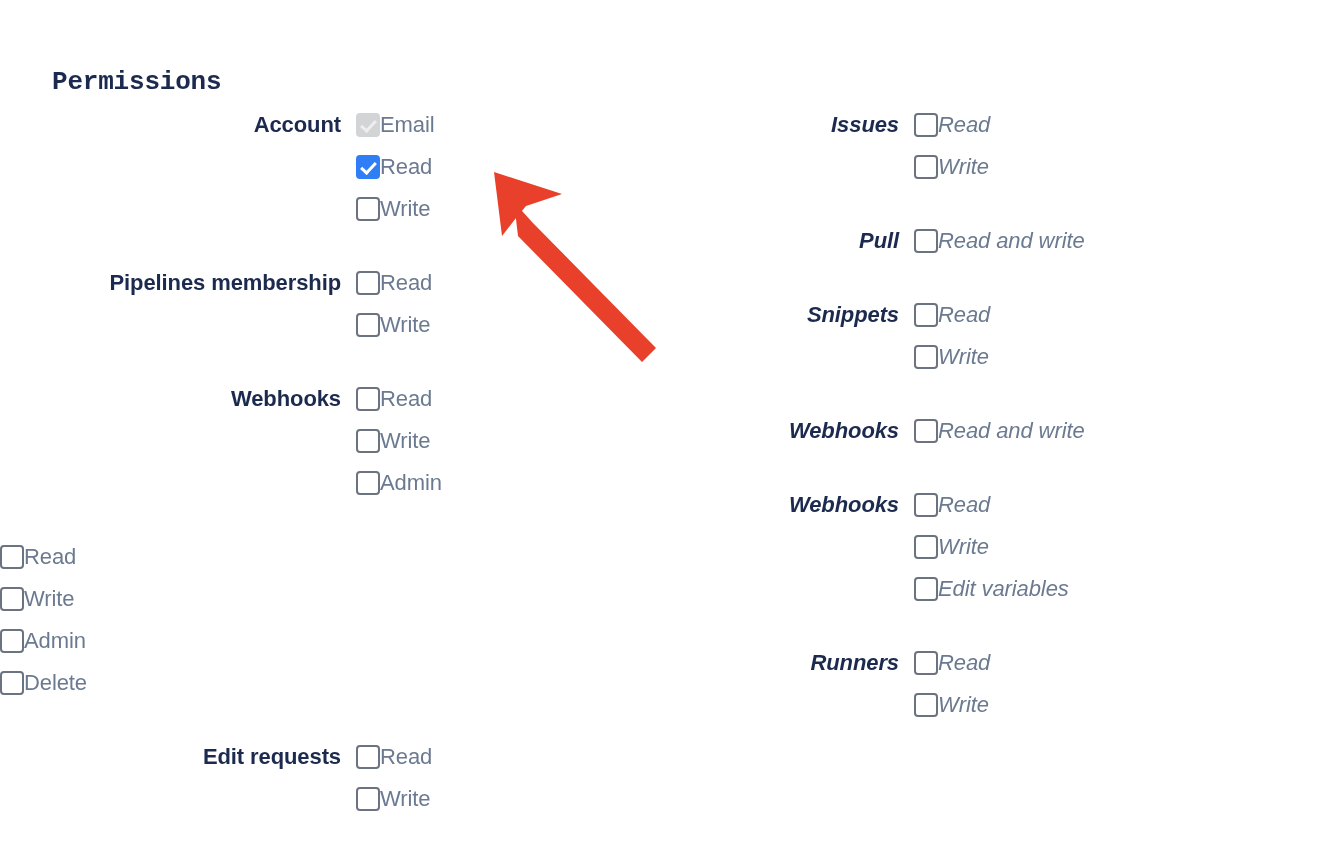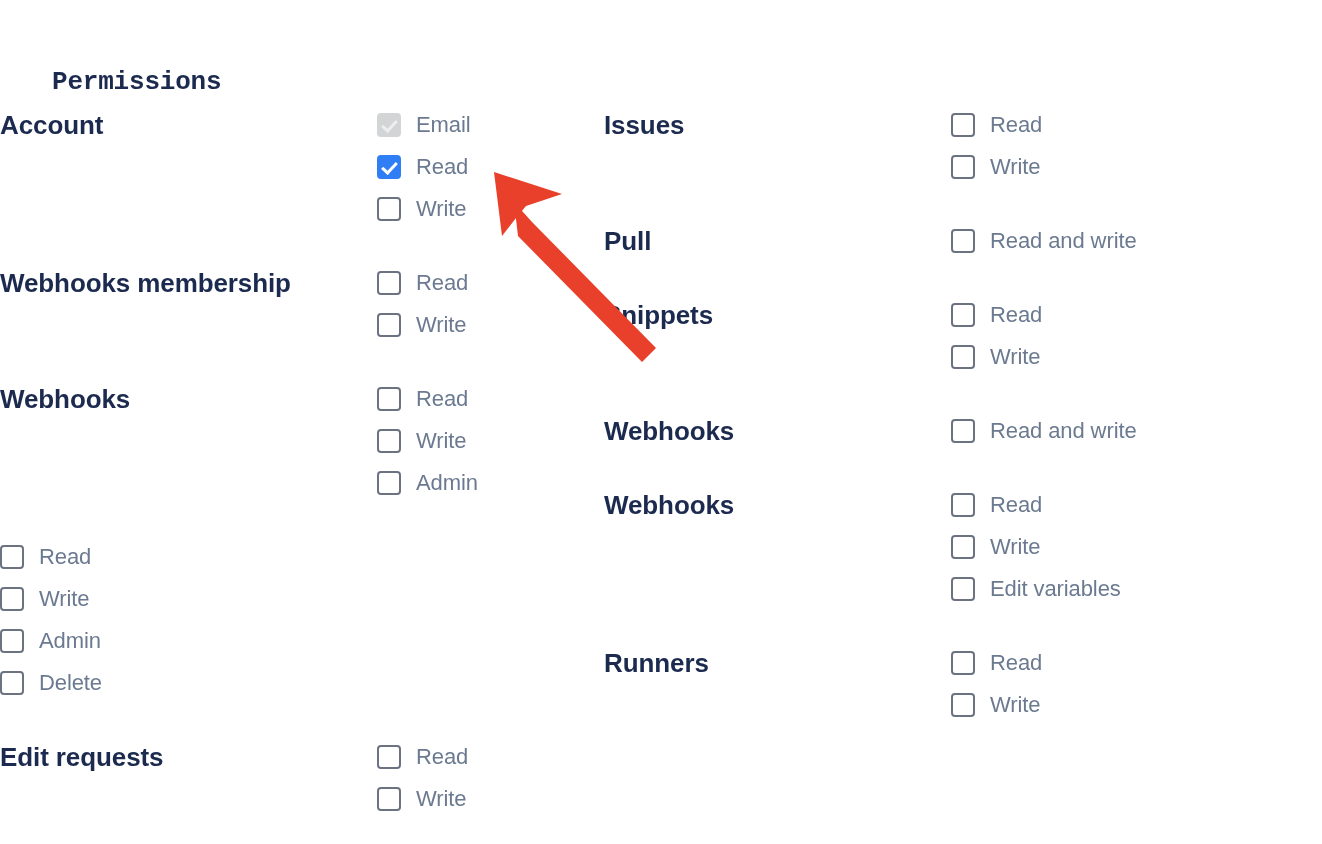--- a/index.html
+++ b/index.html
@@ -27,37 +27,38 @@
     white-space: nowrap;
     font-family: Liberation Mono, monospace;
   }
 
   
   .column {
     position: absolute;
     top: 104px;
   }
   .column.left  { left: 0px;   width: 660px; }
-  .column.right { left: 604px; width: 660px; }
+  .column.right { left: 588px; width: 660px; font-style: italic; }
 
   .perm-group {
     display: flex;
     align-items: flex-start;
     margin-bottom: 32px;
   }
   .perm-group:last-child { margin-bottom: 0; }
 
   .group-label {
     flex: 0 0 auto;
-    font-size: 26px;
+    text-align: right;
+    font-size: 22px;
     font-weight: bold;
     color: #1b2a4e;
     line-height: 42px;
     letter-spacing: -0.1px;
-    padding-right: 36px;
+    padding-right: 15px;
   }
   .column.left  .group-label { width: 341px; }
   .column.right .group-label { width: 311px; }
 
   .options {
     flex: 1 1 auto;
     min-width: 0;
   }
 
   .option-row {
@@ -97,21 +98,20 @@
     border-width: 0 3px 3px 0;
     transform: rotate(43deg);
   }
   .cbox.disabled-checked::after {
     border-color: #eeeeef;
   }
 
   .option-label {
     font-size: 22px;
     color: #6b7a90;
-    padding-left: 15px;
     white-space: nowrap;
     letter-spacing: -0.1px;
   }
 
   
   .annotation-arrow {
     position: absolute;
     left: 470px;
     top: 150px;
     width: 210px;
@@ -136,21 +136,21 @@
           <span class="cbox checked" role="checkbox" aria-checked="true"></span>
           <span class="option-label">Read</span>
         </label>
         <label class="option-row">
           <span class="cbox" role="checkbox" aria-checked="false"></span>
           <span class="option-label">Write</span>
         </label>
       </div>
     </div>
     <div class="perm-group">
-      <div class="group-label">Webhooks membership</div>
+      <div class="group-label">Pipelines membership</div>
       <div class="options">
         <label class="option-row">
           <span class="cbox" role="checkbox" aria-checked="false"></span>
           <span class="option-label">Read</span>
         </label>
         <label class="option-row">
           <span class="cbox" role="checkbox" aria-checked="false"></span>
           <span class="option-label">Write</span>
         </label>
       </div>

